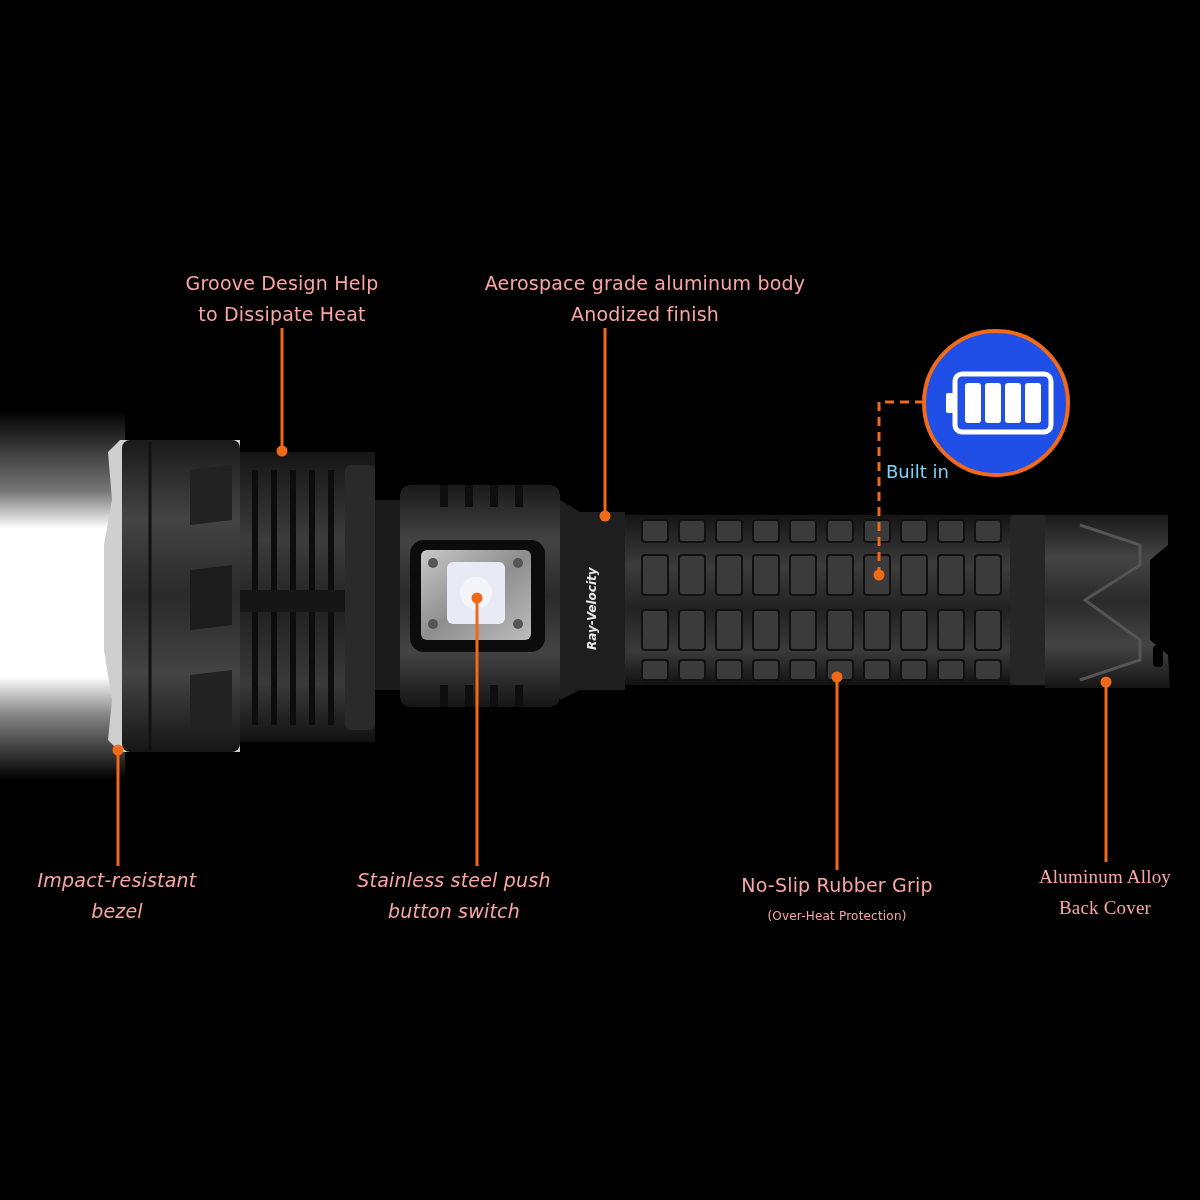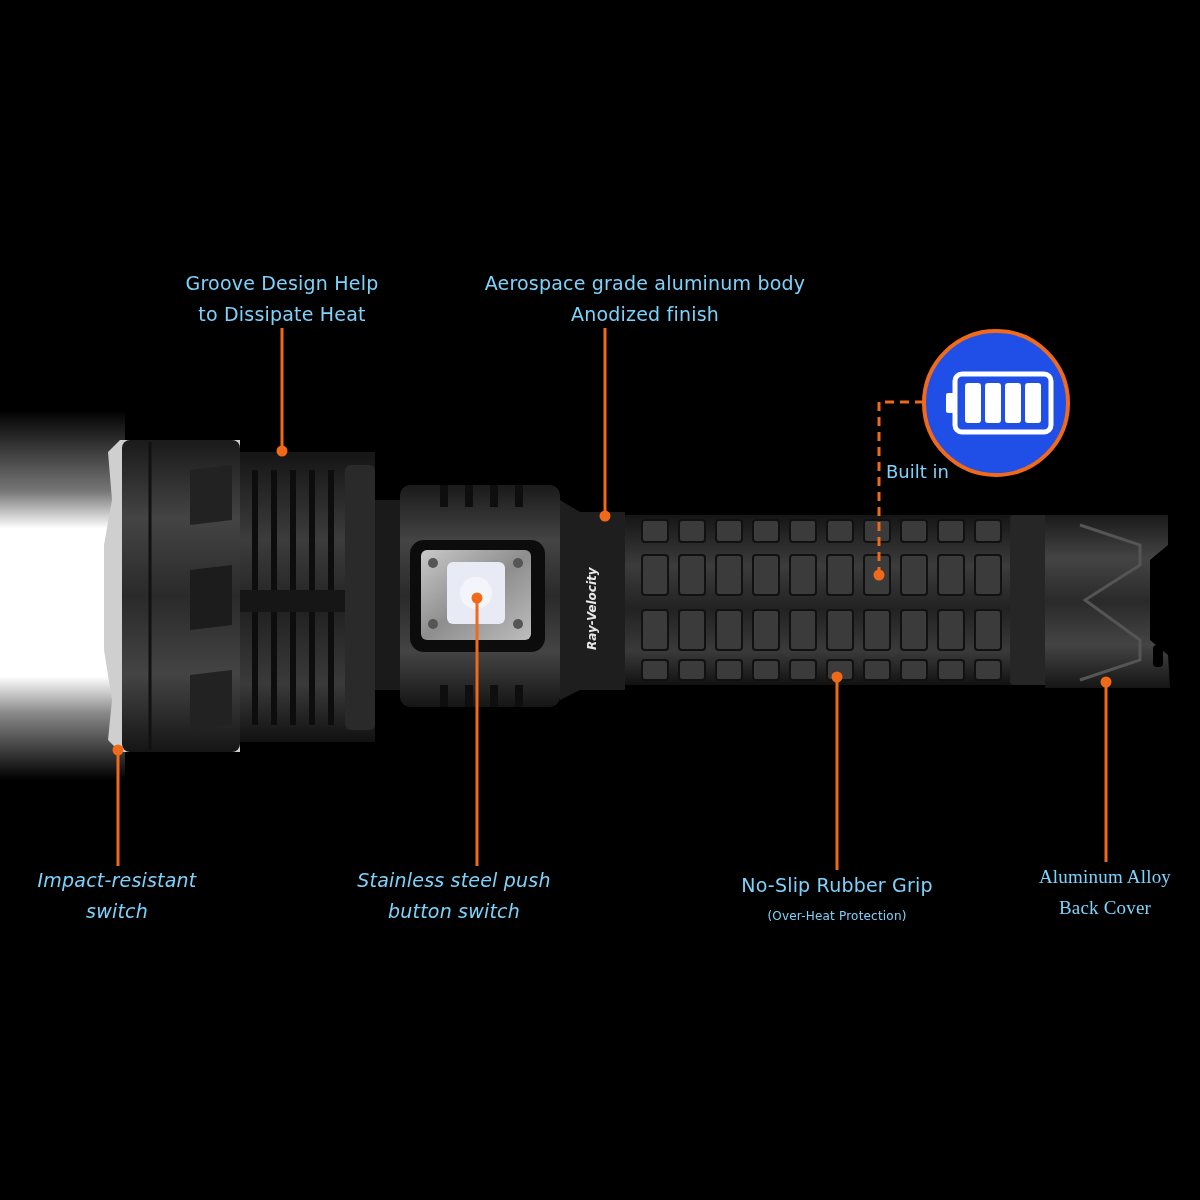--- a/index.html
+++ b/index.html
@@ -1,20 +1,20 @@
 <!DOCTYPE html>
 <html><head>
   <meta charset="utf-8">
   <style>
     html, body { margin: 0; padding: 0; background: #000; }
     body { width: 1200px; height: 1200px; position: relative; overflow: hidden;
            font-family: "DejaVu Sans", "Liberation Sans", sans-serif; color: #fff; }
     .stage { position: absolute; left: 0; top: 0; width: 1200px; height: 1200px; }
     .art { position: absolute; left: 0; top: 0; }
-    .label { position: absolute; text-align: center; color: #7dd3fc; font-size: 19px;
+    .label { position: absolute; text-align: center; color: #fca5a5; font-size: 19px;
              line-height: 31px; white-space: nowrap; transform: translateX(-50%); letter-spacing: 0.2px; }
     .label .sub { display: block; font-size: 12px; line-height: 30px; }
     .built-in { position: absolute; font-size: 18px; color: #7dd3fc; }
   </style>
 </head>
 <body>
 
 <div class="stage">
 
   <svg class="art" width="1200" height="1200" viewBox="0 0 1200 1200">
@@ -189,21 +189,21 @@
   </div>
   <div class="label" style="left:605px; top:268px;margin-left:40px;">
     <span>Aerospace grade aluminum body</span><br>
     <span>Anodized finish</span>
   </div>
 
   <div class="built-in" style="left:886px; top:461px;">Built in</div>
 
   <div class="label" style="left:117px; top:865px;font-style:italic;">
     <span>Impact-resistant</span><br>
-    <span>switch</span>
+    <span>bezel</span>
   </div>
   <div class="label" style="left:454px; top:865px;font-style:italic;">
     <span>Stainless steel push</span><br>
     <span>button switch</span>
   </div>
   <div class="label" style="left:792px; top:870px;margin-left:45px;">
     <span>No-Slip Rubber Grip</span>
     <span class="sub">(Over-Heat Protection)</span>
   </div>
   <div class="label" style="left:1105px; top:861px;font-family:Liberation Serif, serif;">

